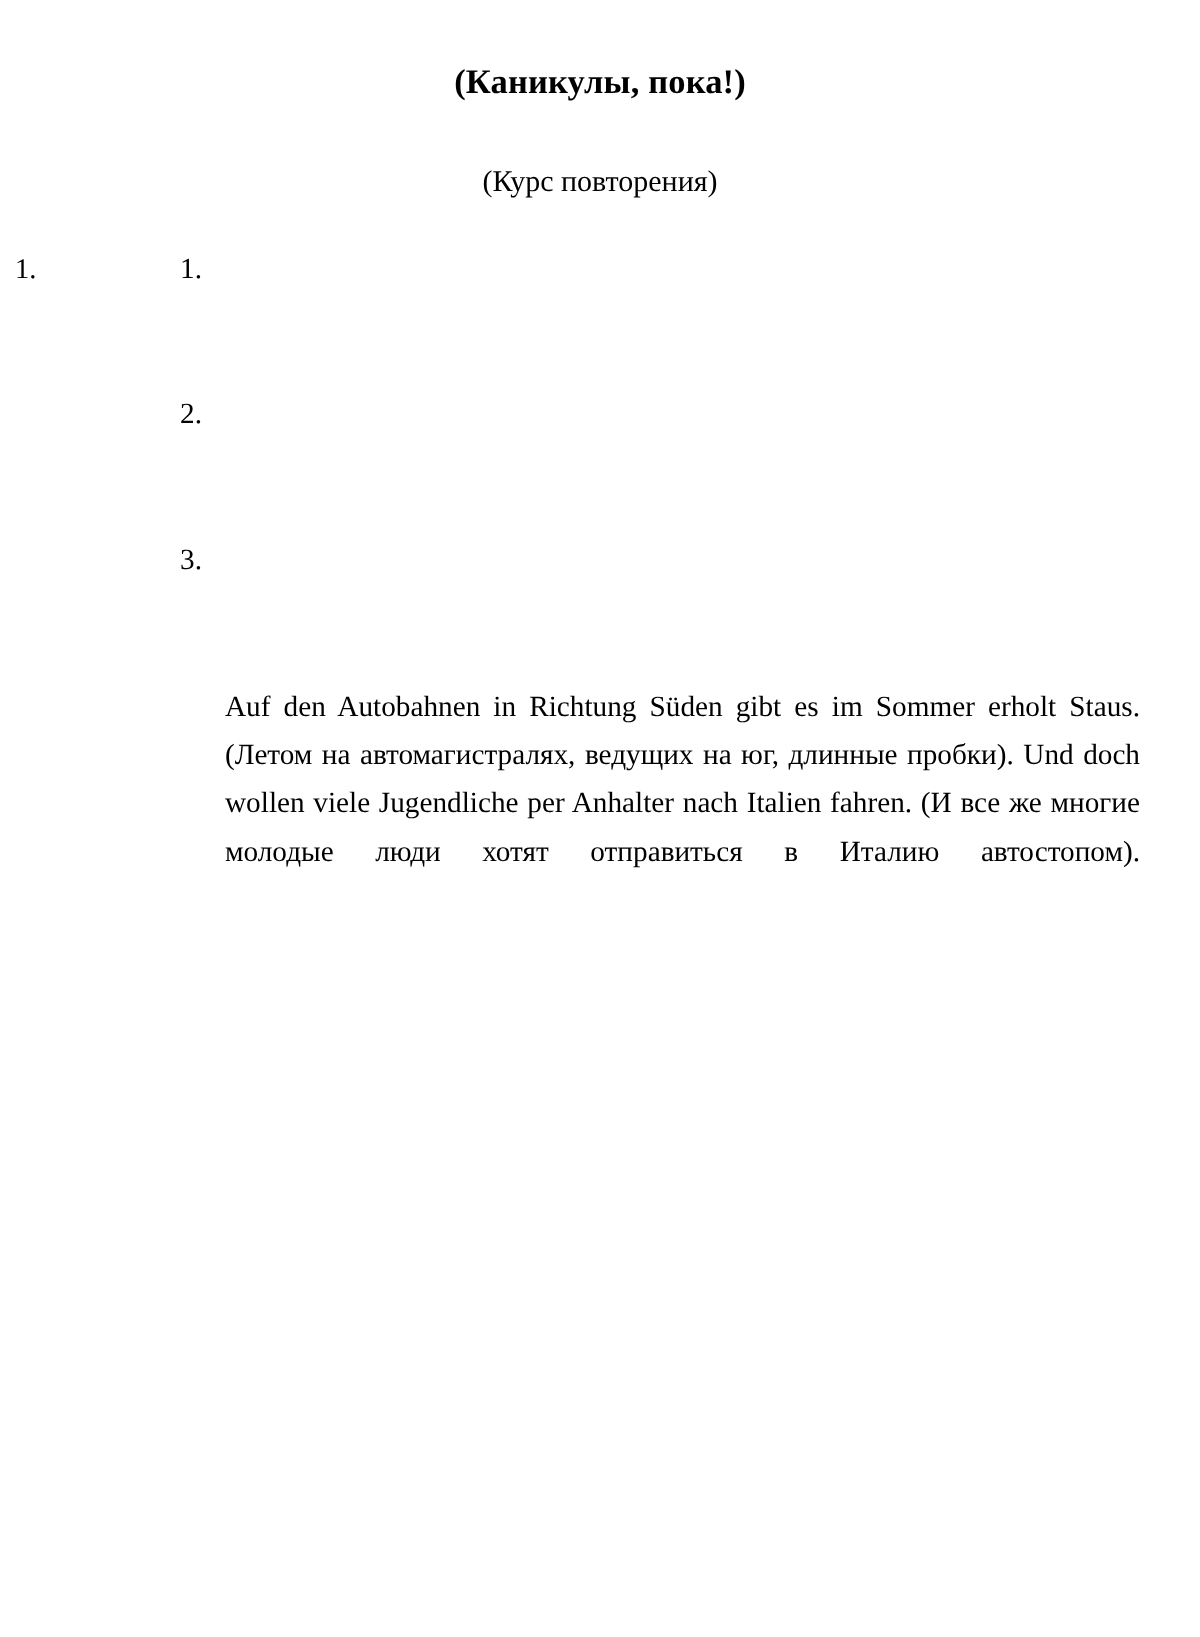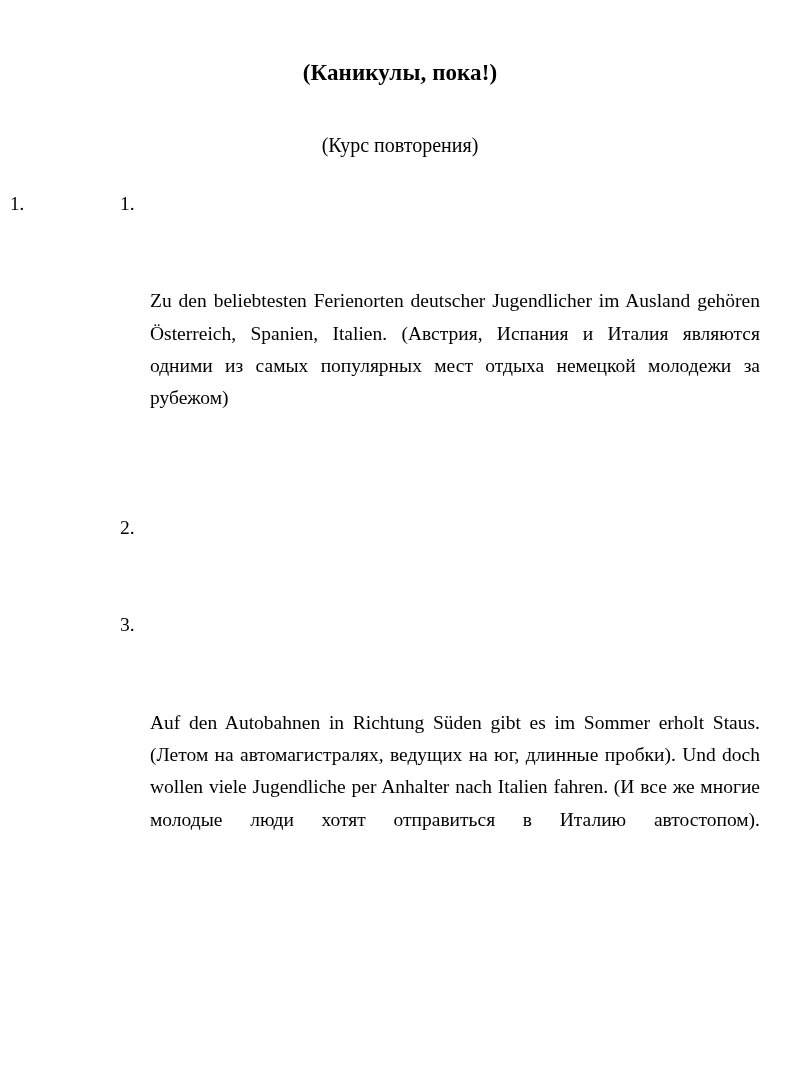--- a/index.html
+++ b/index.html
@@ -22,21 +22,21 @@
     background: #ffffff;
     box-sizing: border-box;
   }
 
   
   .doc-title {
     text-align: center;
     font-size: 23px;
     font-weight: bold;
     line-height: 30px;
-    margin: 18px;
+    margin: 0;
     padding-top: 40px;
     letter-spacing: 0.1px;
   }
   .doc-subtitle {
     text-align: center;
     font-size: 20px;
     font-weight: normal;
     line-height: 28px;
     margin: 12px;
     padding-top: 25px;
@@ -115,21 +115,20 @@
   <p class="doc-subtitle">(Курс повторения)</p>
 
   <ol class="outer-list">
     <li class="outer-item">
       <span class="marker">1.</span>
 
       <ol class="inner-list">
 
         <li class="inner-item">
           <span class="marker">1.</span>
-          <span class="body">Zu den beliebtesten Ferienorten deutscher Jugendlicher im Ausland gehören Österreich, Spanien, Italien. (Австрия, Испания и Италия являются одними из самых популярных мест отдыха немецкой молодежи за рубежом)</span>
         </li>
 
         <li class="inner-item">
           <span class="marker">2.</span>
         </li>
 
         <li class="inner-item">
           <span class="marker">3.</span>
           <span class="body">Auf den Autobahnen in Richtung Süden gibt es im Sommer erholt Staus. (Летом на автомагистралях, ведущих на юг, длинные пробки). Und doch wollen viele Jugendliche per Anhalter nach Italien fahren. (И все же многие молодые люди хотят отправиться в Италию автостопом).</span>
         </li>

